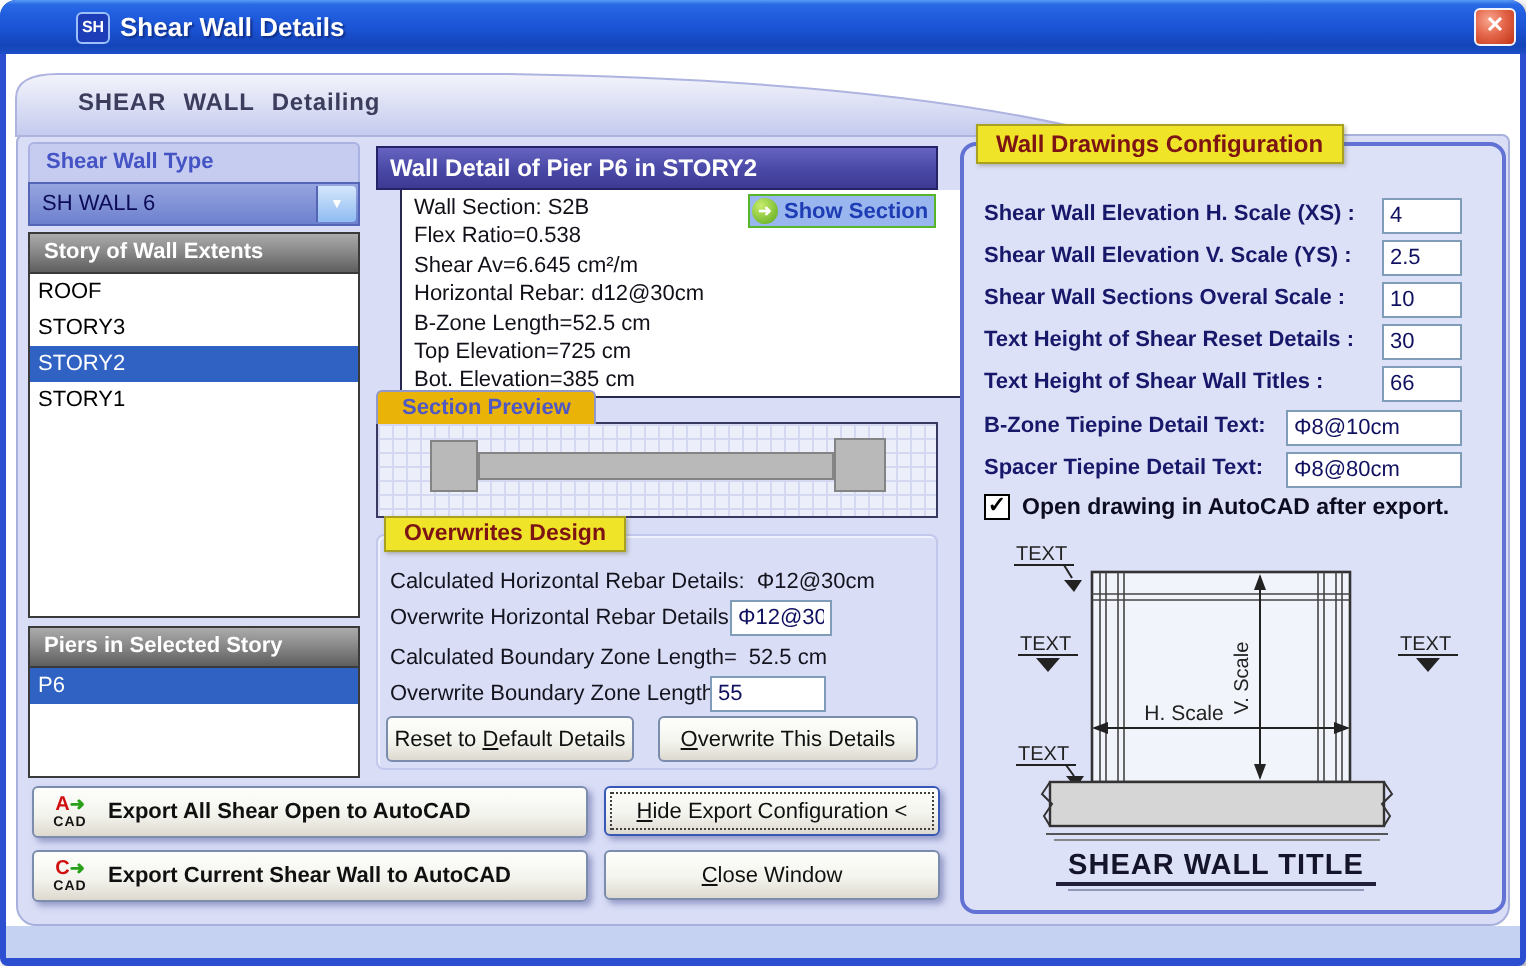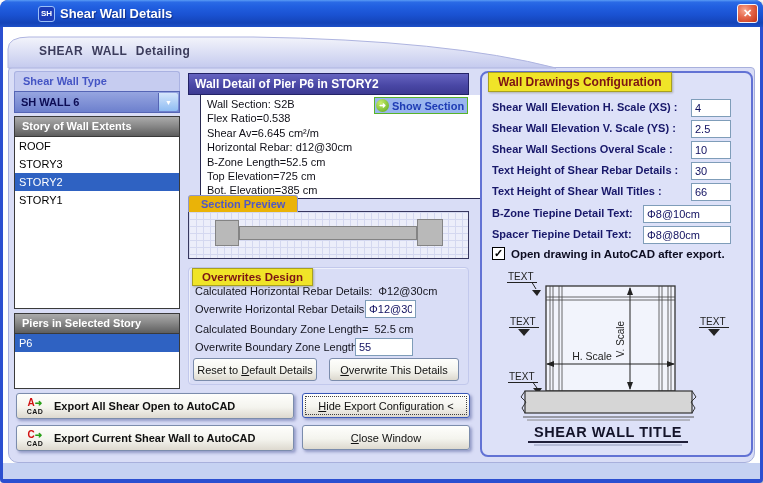--- a/index.html
+++ b/index.html
@@ -45,21 +45,21 @@
   }
   
   .wt-label{
     position:absolute; left:11px; top:44px; width:166px; height:20px;
     background:#c6ccf0; border:1px solid #aab2e2; border-bottom:none; border-radius:3px 3px 0 0;
     color:#4454c4; font-weight:bold; font-size:11px; line-height:19px; padding-left:8px;
   }
   .combo{
     position:absolute; left:11px; top:64px; width:166px; height:22px;
     background:linear-gradient(180deg,#96a5e0,#6d80cd);
-    border:1px solid #5565b5; color:#0c0c54; font-weight:bold; font-size:11px;
+    border:1px solid #5565b5; color:#0c0c54; font-weight:normal; font-size:11px;
     line-height:20px; padding-left:6px; cursor:pointer;
   }
   .combo .arrow{
     position:absolute; right:1px; top:1px; bottom:1px; width:20px;
     background:linear-gradient(180deg,#d5e6fb,#8fbcf2);
     border-left:1px solid #5565b5; border-radius:0 2px 2px 0;
     color:#ffffff; font-size:7px; text-align:center; line-height:19px;
   }
   .listheader{
     position:absolute; left:11px; width:166px; height:21px;
@@ -110,21 +110,20 @@
   .sq{ position:absolute; background:#b9b9b9; border:1px solid #848484; }
   .overwrites{
     position:absolute; left:185px; top:240px; width:281px; height:118px;
     border:1px solid #c2c8ec; border-radius:4px;
     box-shadow:inset 1px 1px 0 #eef0fb;
   }
   .yellowhdr{
     position:absolute; background:#f0e428; border:1px solid #a8a020;
     color:#7c1414; font-weight:bold; font-size:11.5px; padding:2px 9px; z-index:2;
     box-shadow:1px 1px 2px rgba(100,100,60,.4);
-    margin-top:10px;
   }
   .ovrow{ position:absolute; font-size:11px; color:#14141e; }
   .ovrow .val{ margin-left:6px; }
   .tinput{
     border:1px solid #7f9db9; background:#fff; font-family:"Liberation Sans",sans-serif;
     font-size:11px; color:#101060; height:18px; padding:0 3px;
   }
   .xpbtn{
     position:absolute; background:linear-gradient(180deg,#fefefc 0%,#f4f4ee 55%,#ddd9cf 100%);
     border:1px solid #7b8cac; border-radius:3px; font-family:"Liberation Sans",sans-serif;
@@ -265,21 +264,21 @@
     </div>
     <div class="cfgrow" style="left:477px; top:93px; width:273px;">
       <span class="lbl">Shear Wall Elevation V. Scale (YS) :</span>
       <input class="tinput" style="position: absolute; left: 211px; top: 0px; width: 40px;" value="2.5">
     </div>
     <div class="cfgrow" style="left:477px; top:114px; width:273px;">
       <span class="lbl">Shear Wall Sections Overal Scale :</span>
       <input class="tinput" style="position: absolute; left: 211px; top: 0px; width: 40px;" value="10">
     </div>
     <div class="cfgrow" style="left:477px; top:135px; width:273px;">
-      <span class="lbl">Text Height of Shear Rebar Details :</span>
+      <span class="lbl">Text Height of Shear Reset Details :</span>
       <input class="tinput" style="position: absolute; left: 211px; top: 0px; width: 40px;" value="30">
     </div>
     <div class="cfgrow" style="left:477px; top:156px; width:273px;">
       <span class="lbl">Text Height of Shear Wall Titles :</span>
       <input class="tinput" style="position: absolute; left: 211px; top: 0px; width: 40px;" value="66">
     </div>
     <div class="cfgrow" style="left:477px; top:178px; width:273px;">
       <span class="lbl">B-Zone Tiepine Detail Text:</span>
       <input class="tinput" style="position: absolute; left: 163px; top: 0px; width: 88px;" value="Φ8@10cm">
     </div>

